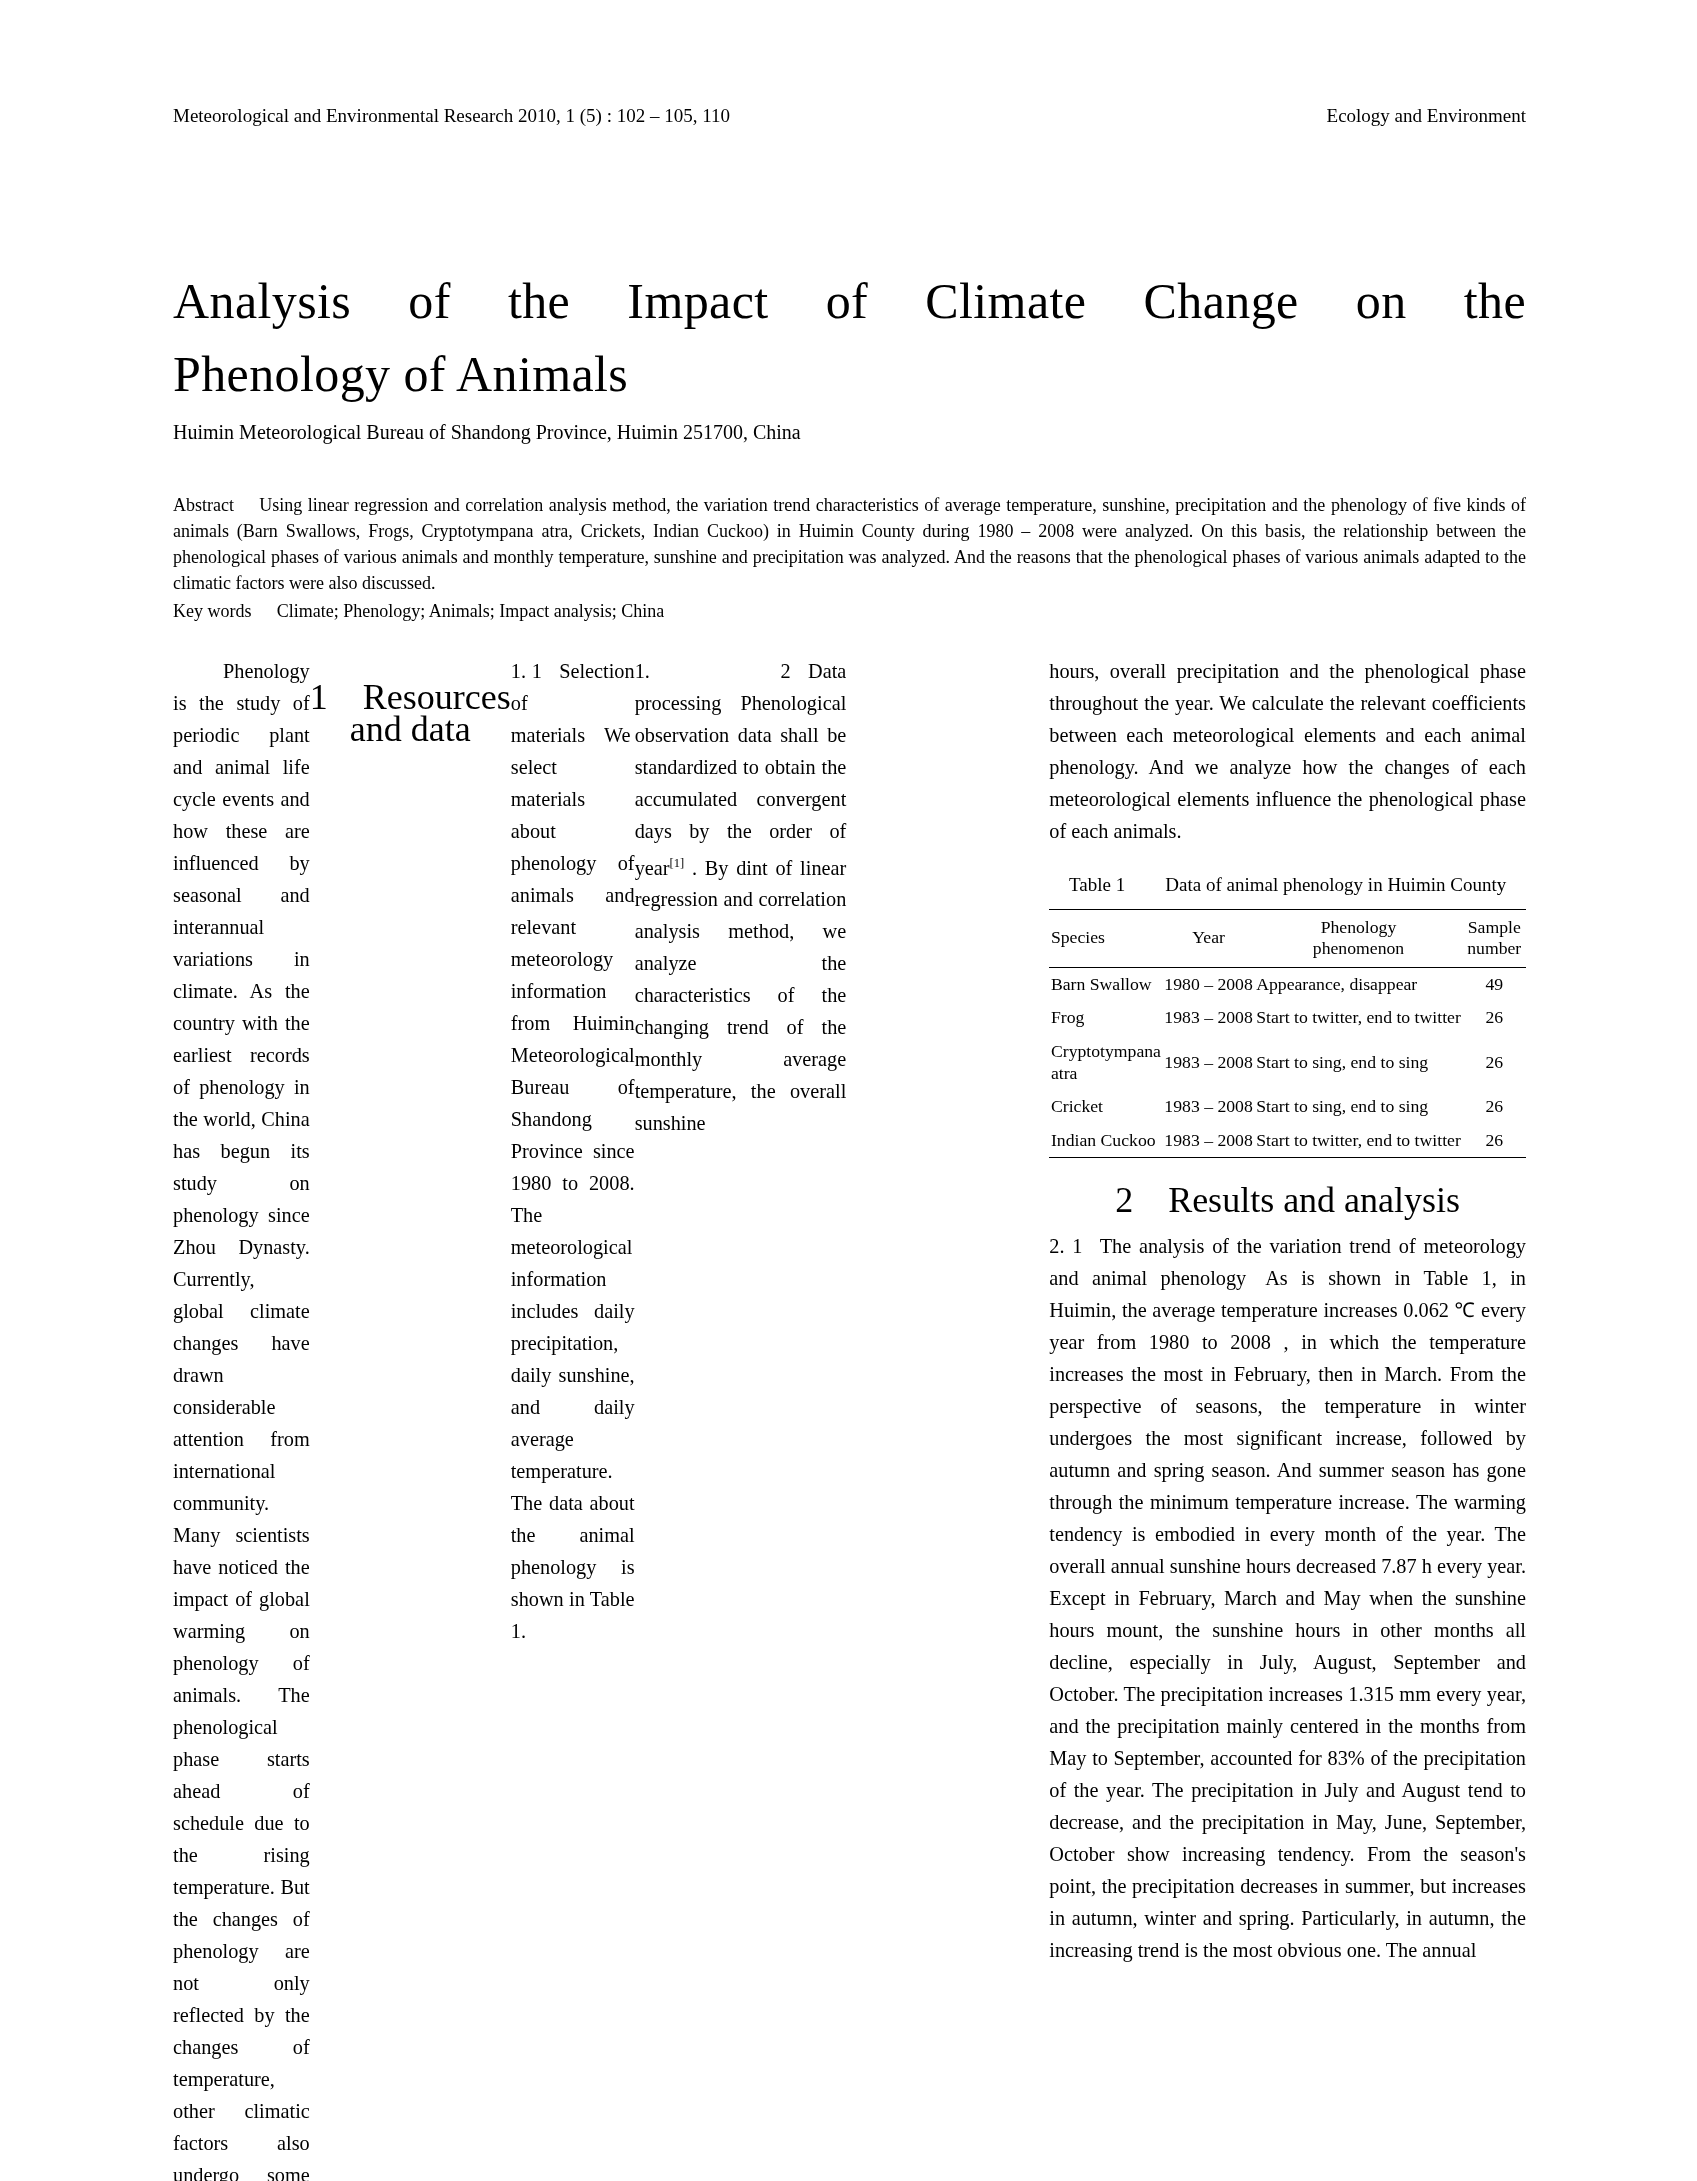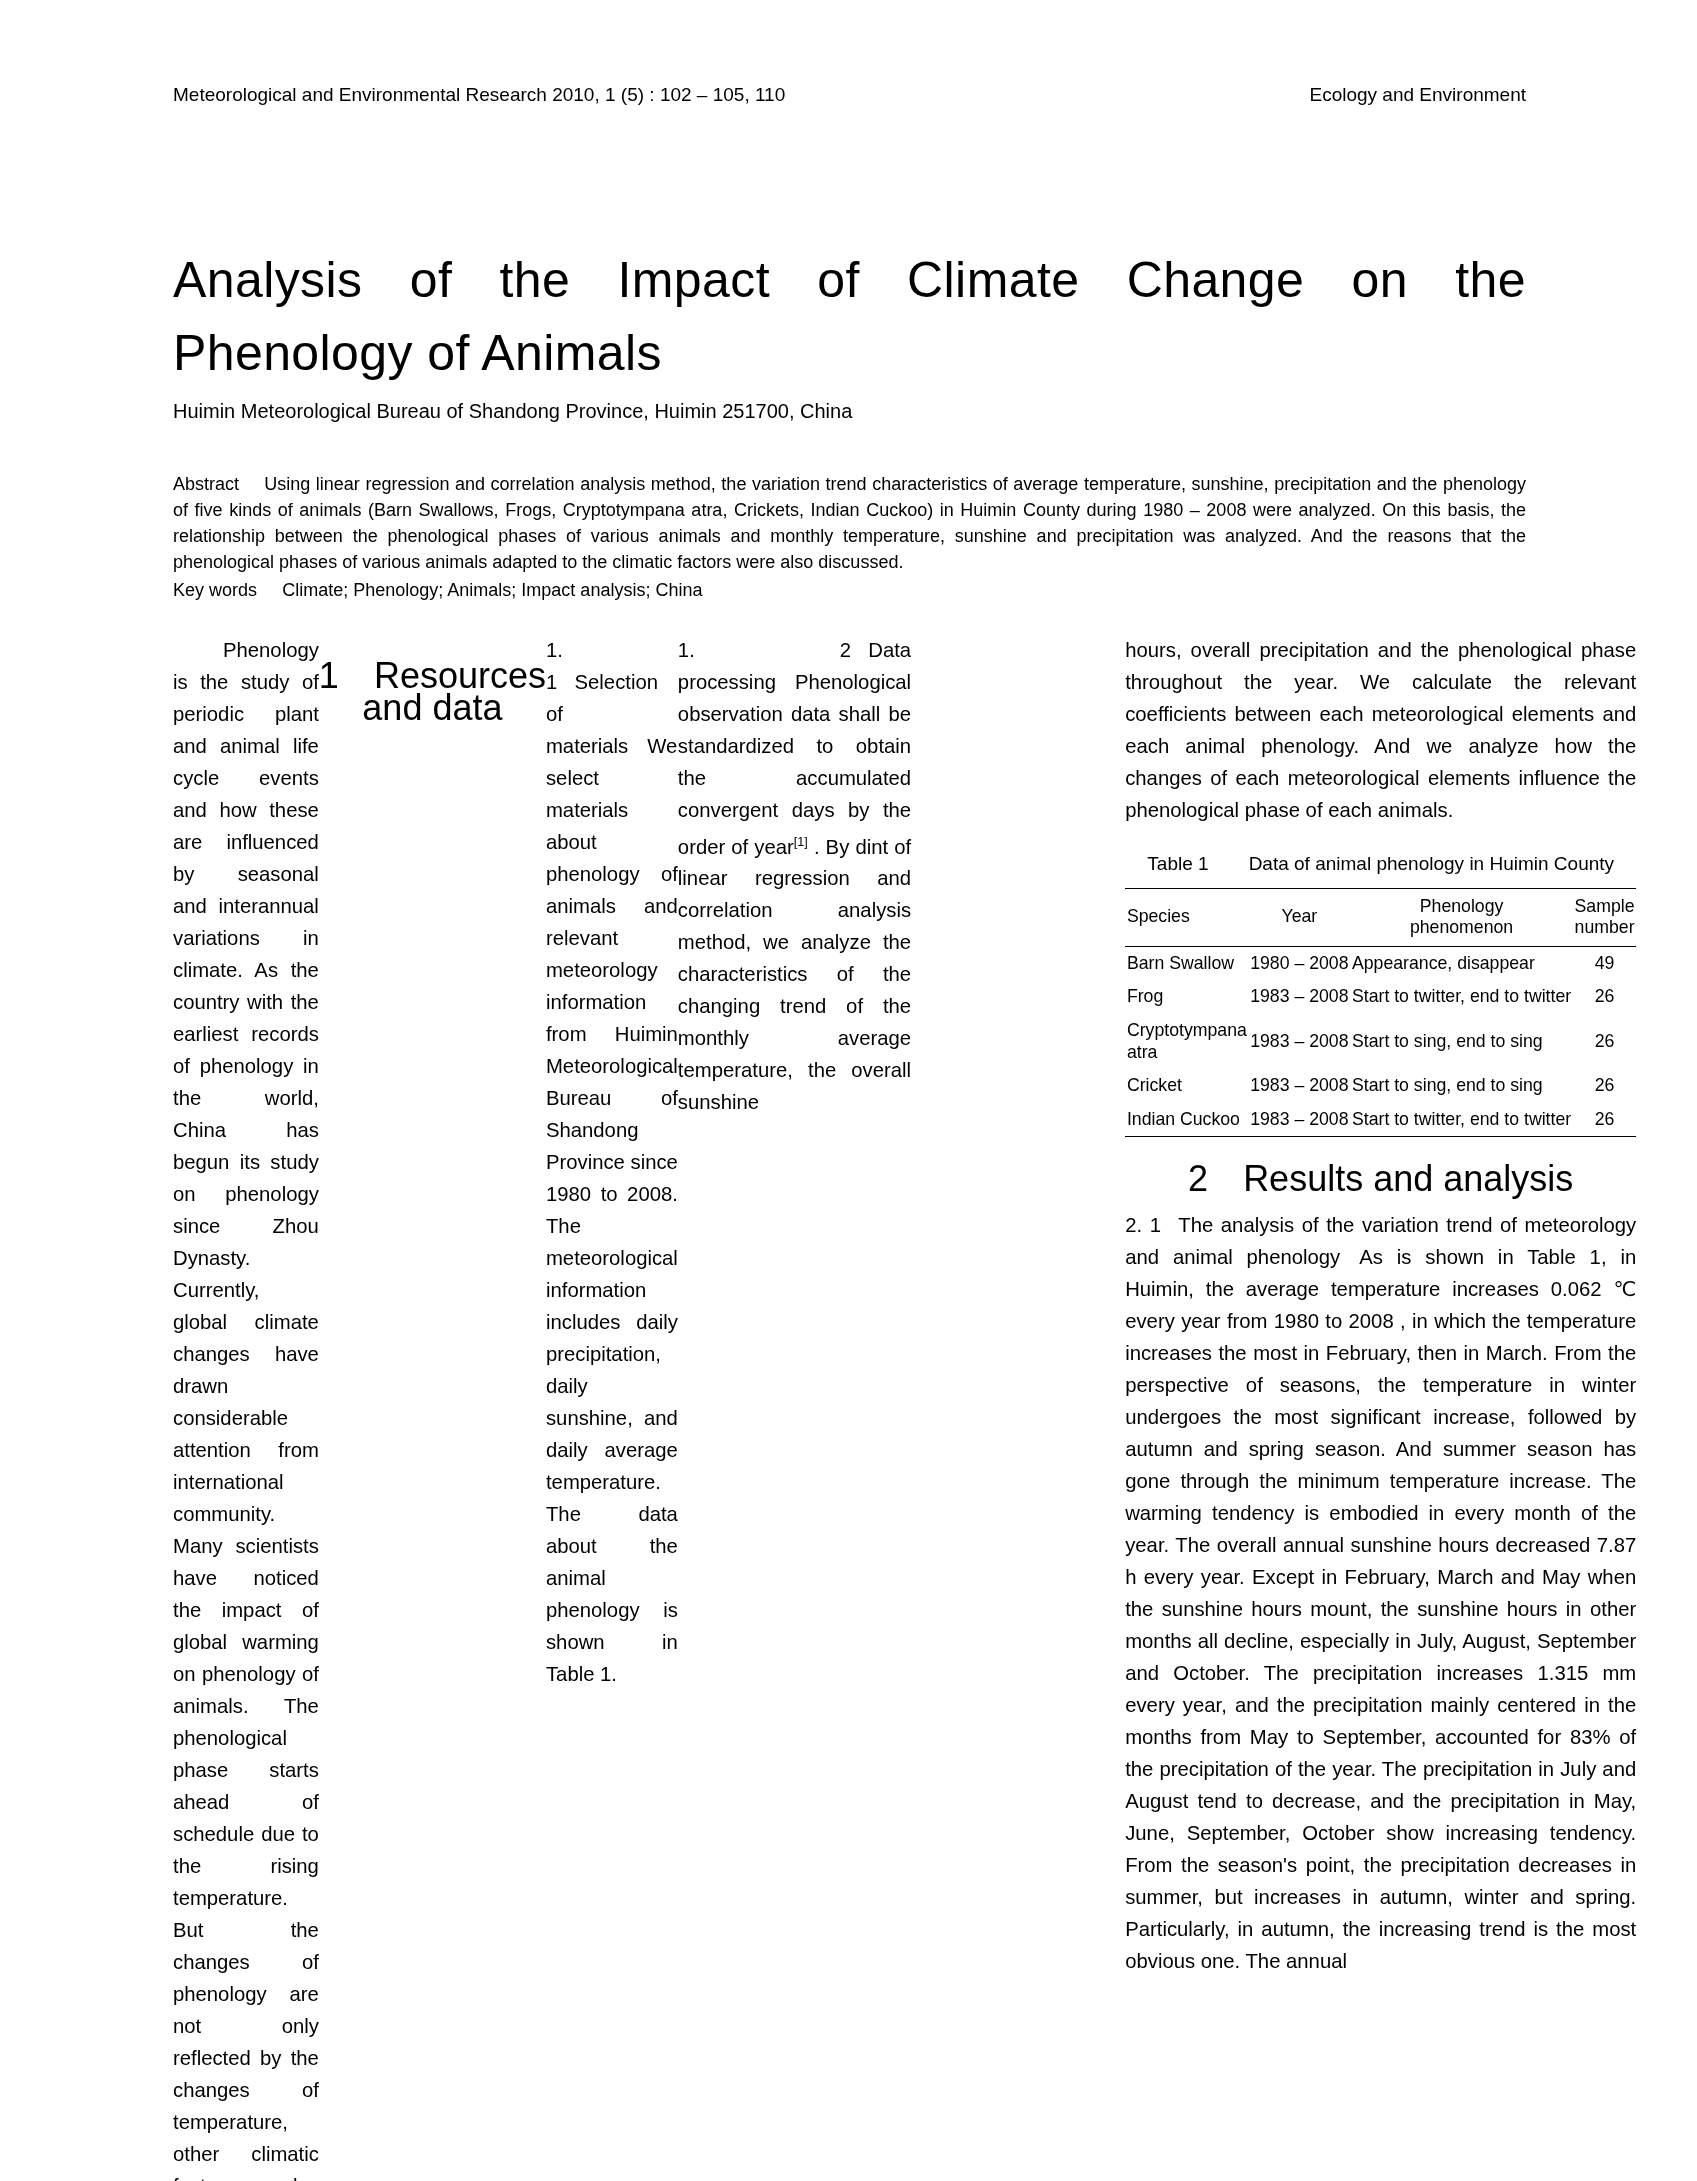--- a/index.html
+++ b/index.html
@@ -6,21 +6,21 @@
   html, body { background: #ffffff; }
   .page {
     width: 1697px;
     height: 2182px;
     background: #ffffff;
     color: #000000;
     font-family: "Liberation Sans", "DejaVu Sans", sans-serif;
     position: relative;
     overflow: hidden;
   }
-  .content { padding: 83px 171px 0 173px; }
+  .content { padding: 104px 171px 0 173px; font-family: Liberation Serif, serif; }
 
   .pg-header {
     display: flex;
     justify-content: space-between;
     font-size: 19px;
     line-height: 24px;
   }
 
   .title {
     margin-top: 137px;

